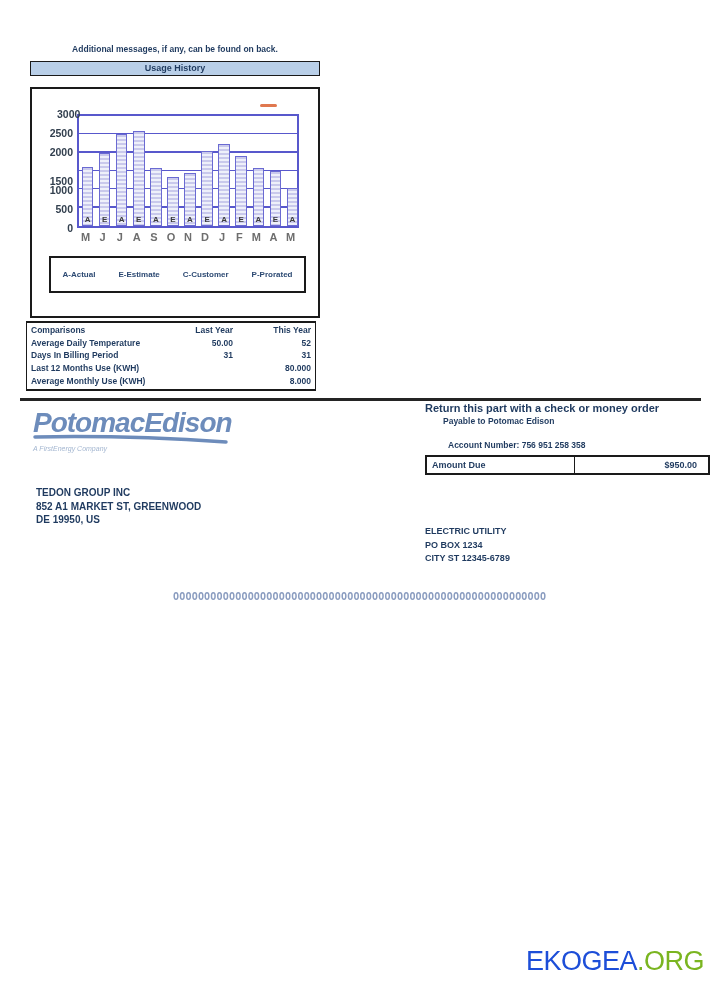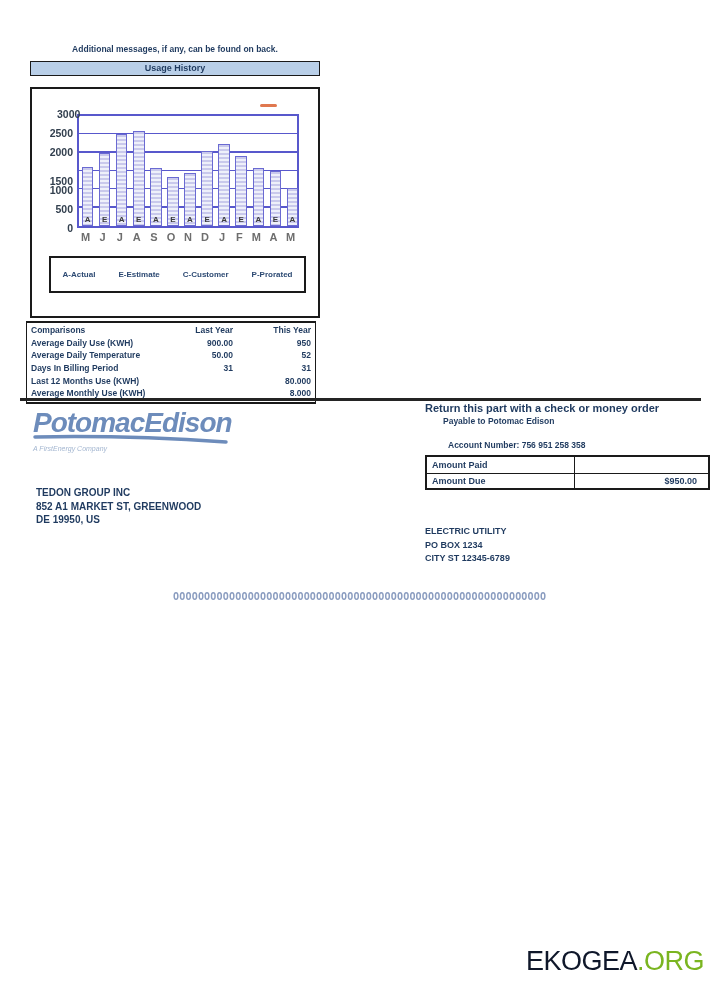--- a/index.html
+++ b/index.html
@@ -182,25 +182,20 @@
   </div>
 </div>
 
 <div class="abs" id="comparisons">
   <div class="cmp-row">
     <span class="cmp-label">Comparisons</span>
     <span class="cmp-last">Last Year</span>
     <span class="cmp-this">This Year</span>
   </div>
   <div class="cmp-row">
-    <span class="cmp-label">Average Daily Use (KWH)</span>
-    <span class="cmp-last">900.00</span>
-    <span class="cmp-this">950</span>
-  </div>
-  <div class="cmp-row">
     <span class="cmp-label">Average Daily Temperature</span>
     <span class="cmp-last">50.00</span>
     <span class="cmp-this">52</span>
   </div>
   <div class="cmp-row">
     <span class="cmp-label">Days In Billing Period</span>
     <span class="cmp-last">31</span>
     <span class="cmp-this">31</span>
   </div>
   <div class="cmp-row">
@@ -230,32 +225,28 @@
   <div>852 A1 MARKET ST, GREENWOOD</div>
   <div>DE 19950, US</div>
 </div>
 
 <div class="abs" id="remit-line1">Return this part with a check or money order</div>
 <div class="abs" id="remit-line2">Payable to Potomac Edison</div>
 <div class="abs" id="account-number">Account Number: 756 951 258 358</div>
 
 <div class="abs" id="amount-table">
   <div class="amt-row">
-    <span class="amt-label">Amount Paid</span>
-    <span class="amt-value"></span>
-  </div>
-  <div class="amt-row">
     <span class="amt-label">Amount Due</span>
     <span class="amt-value">$950.00</span>
   </div>
 </div>
 
 <div class="abs" id="payee-address">
   <div>ELECTRIC UTILITY</div>
   <div>PO BOX 1234</div>
   <div>CITY ST 12345-6789</div>
 </div>
 
 <div class="abs" id="scanline">OOOOOOOOOOOOOOOOOOOOOOOOOOOOOOOOOOOOOOOOOOOOOOOOOOOOOOOOOOOO</div>
 
 <div class="abs" id="footer-brand">
-  <span id="footer-brand-name" style="color: #0f172a;">EKOGEA</span><span id="footer-brand-suffix" style="color: rgb(122, 181, 32);">.ORG</span>
+  <span id="footer-brand-name" style="color: #1d4ed8;">EKOGEA</span><span id="footer-brand-suffix" style="color: rgb(122, 181, 32);">.ORG</span>
 </div>
 
 </body></html>

